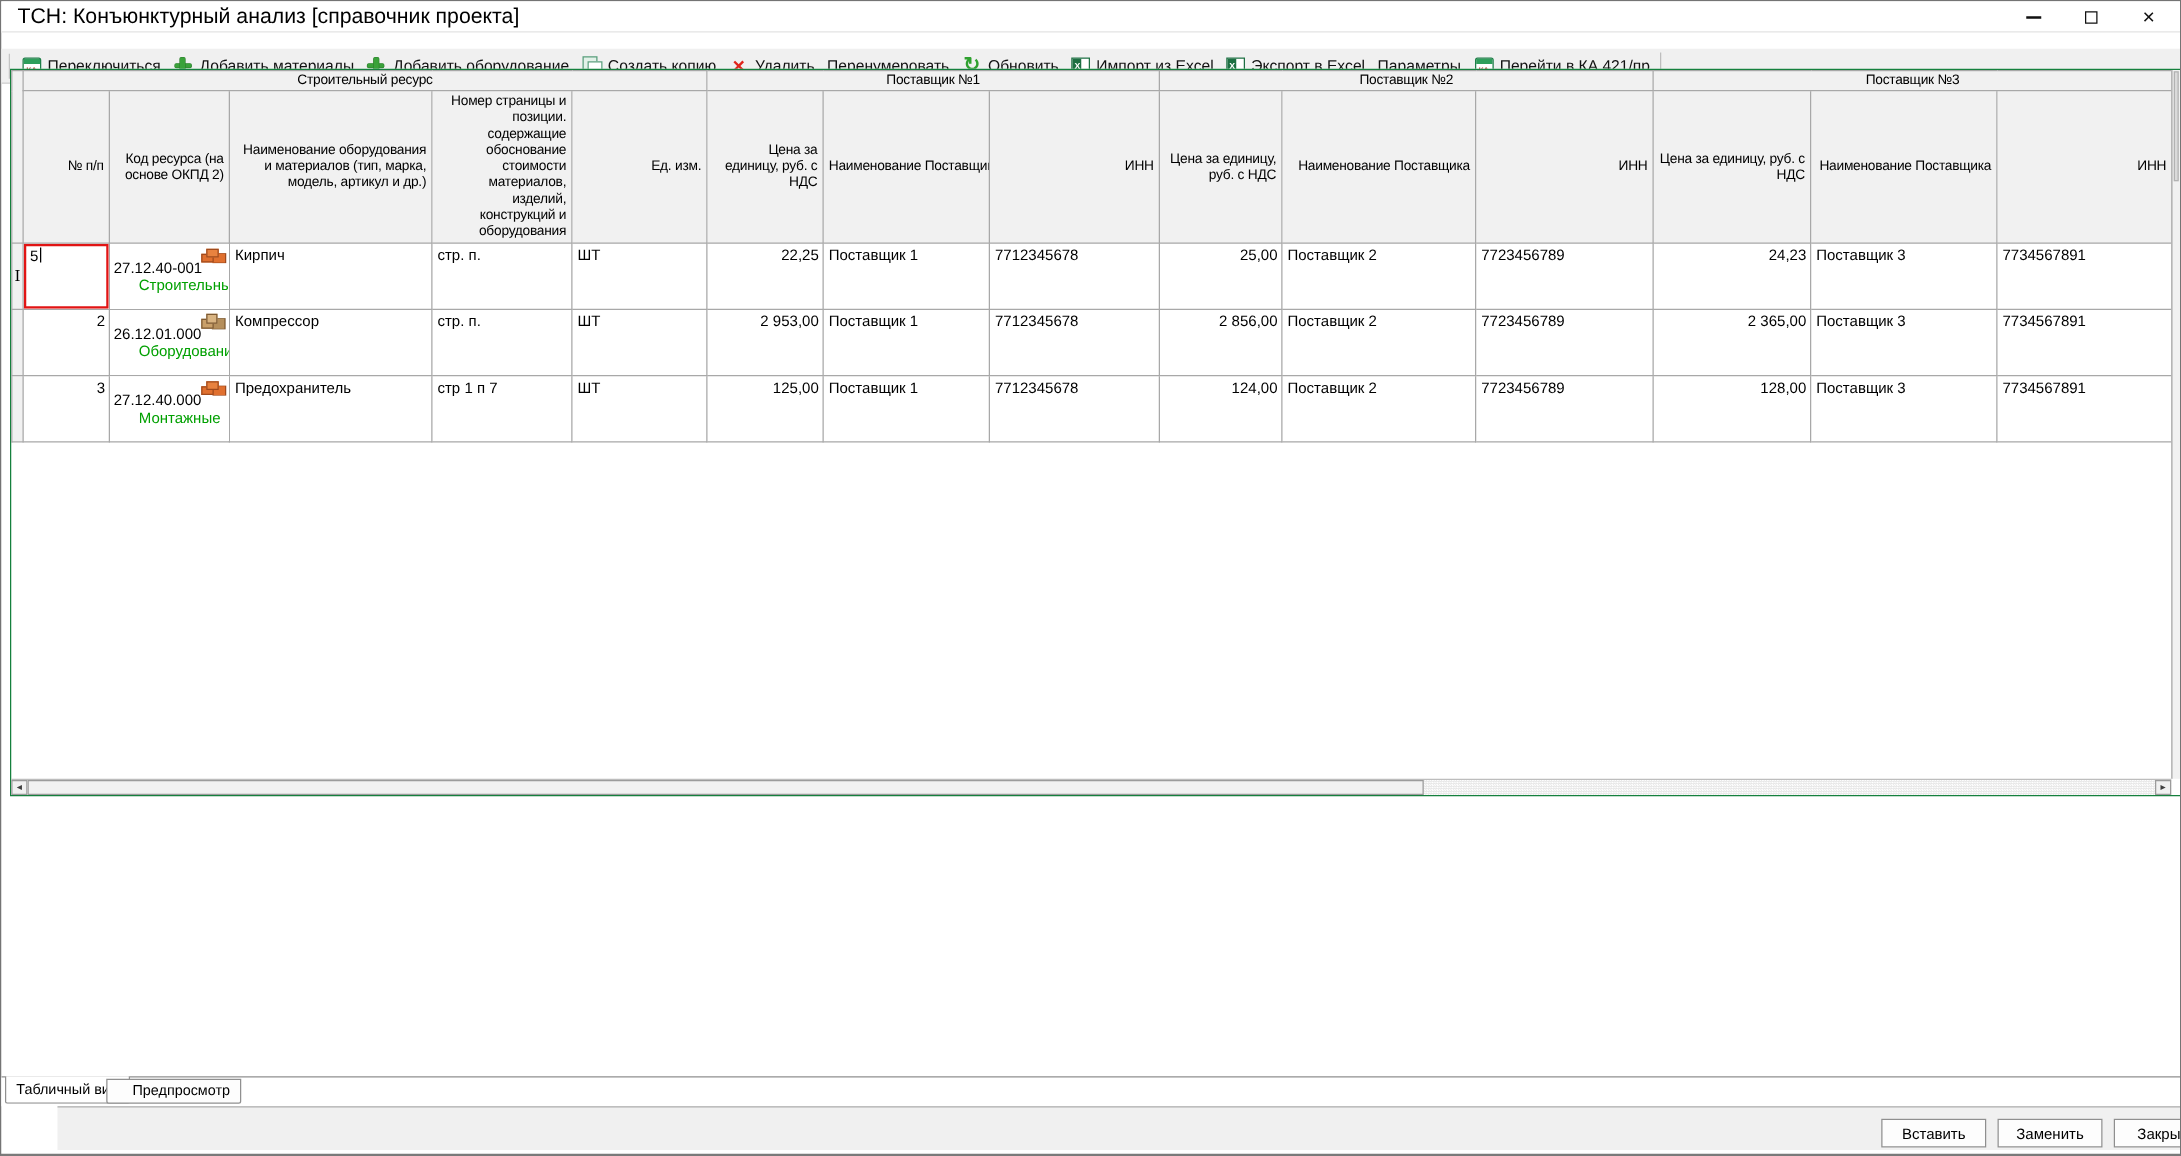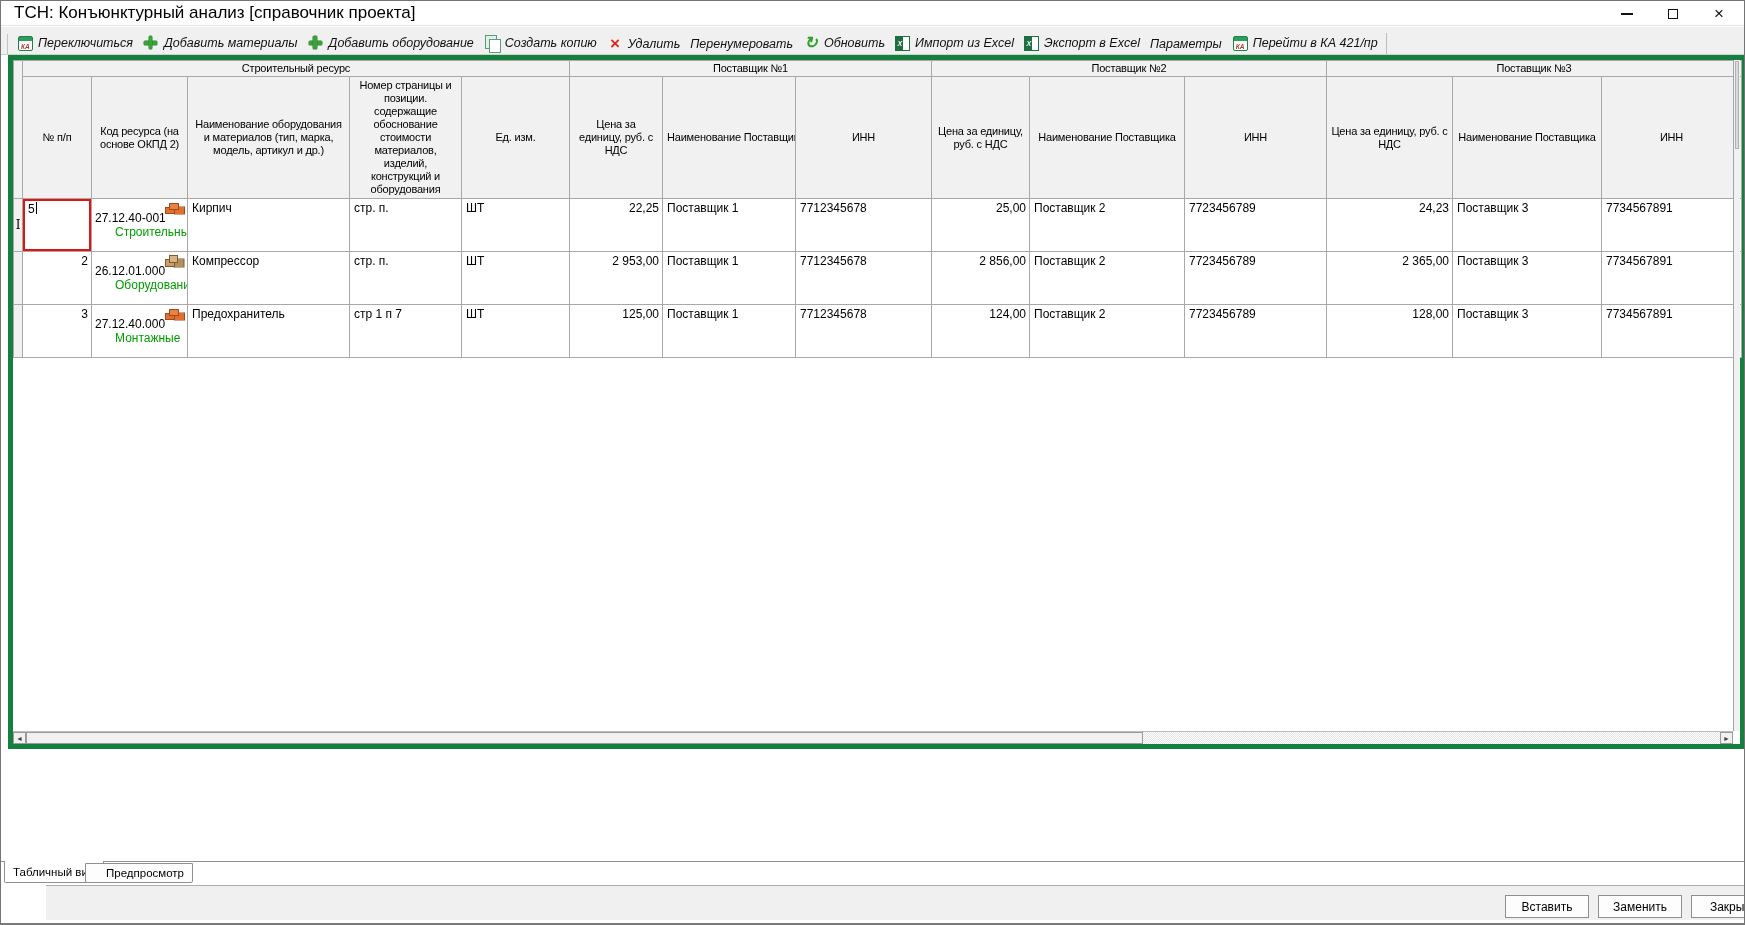--- a/index.html
+++ b/index.html
@@ -15,46 +15,46 @@
     border-bottom:1px solid #e3e3e3; display:flex; align-items:center;
   }
   .title { margin-left:13px; font-size:17px; color:#000; }
   .win-controls { position:absolute; right:2px; top:0; height:25px; display:flex; }
   .win-btn { width:46px; height:25px; display:flex; align-items:center; justify-content:center; cursor:default; }
   .glyph-min { width:12px; height:2px; background:#111; }
   .glyph-max { width:10px; height:10px; border:1.5px solid #111; background:#fff; }
   .glyph-close { font-size:17px; line-height:10px; color:#111; }
   
   .toolbar {
-    position:absolute; left:0; top:26px; width:100%; height:28px; background:#f0f0f0;
-    border-bottom:1px solid #d0d0d0; display:flex; align-items:flex-end; padding-left:5px;font-style:italic;
+    position:absolute; left:0; top:38px; width:100%; height:28px; background:#f0f0f0;
+    border-bottom:1px solid #d0d0d0; display:flex; align-items:center; padding-left:5px;
   }
   .tb-gripper { width:1px; height:20px; background:#c4c4c4; margin:0 4px 0 1px; }
   .tb-item { display:flex; align-items:center; gap:5px; padding:3px 5px; font-size:12.5px; color:#111; white-space:nowrap; cursor:default; }
   .tb-sep { width:1px; height:21px; background:#bdbdbd; margin:0 3px; }
   .i16 { width:16px; height:16px; position:relative; display:inline-block; flex:0 0 auto; }
   
   .ka-icon { width:15px; height:15px; margin:1px 0 0 1px; border:1px solid #1e7f48; border-radius:2px; background:linear-gradient(#2e9e5b 0 4px, #fff 4px); }
   .ka-icon::after { content:"КА"; position:absolute; left:2px; top:6px; font-size:6.5px; font-weight:bold; color:#a73a2a; letter-spacing:0; }
   
   .plus-icon::before { content:""; position:absolute; left:1px; top:6px; width:13px; height:3.5px; background:#3aa23a; border-radius:1px; box-shadow:0 0 0 0.5px #2c7f2c; }
   .plus-icon::after { content:""; position:absolute; left:5.7px; top:1.2px; width:3.5px; height:13px; background:#3aa23a; border-radius:1px; box-shadow:0 0 0 0.5px #2c7f2c; }
   
   .copy-icon::before { content:""; position:absolute; left:1px; top:0; width:10px; height:12px; background:#e2f1e8; border:1px solid #5a9d7c; }
   .copy-icon::after { content:""; position:absolute; left:5px; top:4px; width:10px; height:12px; background:#fff; border:1px solid #5a9d7c; }
   .x-icon { color:#e0251b; font-size:17px; font-weight:bold; line-height:14px; width:16px; text-align:center; }
   .refresh-icon { color:#2fa12f; font-size:16px; font-weight:bold; line-height:16px; width:16px; text-align:center; }
   .excel-icon { width:15px; height:15px; margin-top:1px; background:#fff; border:1px solid #1d6f42; }
   .excel-icon::before { content:""; position:absolute; left:0; top:0; width:7px; height:13px; background:#1d6f42; }
   .excel-icon::after { content:"X"; position:absolute; left:1.5px; top:3px; font-size:7px; font-weight:bold; color:#fff; }
   
-  .frame { position:absolute; left:7px; top:54px; width:1737px; height:694px; background:#fff; border:5px solid #15803d; }
+  .frame { position:absolute; left:7px; top:54px; width:1737px; height:582px; background:#fff; border:1px solid #15803d; }
   table.grid { table-layout:fixed; border-collapse:collapse; width:1728px; }
   table.grid td, table.grid th { border:1px solid #a8a8a8; overflow:hidden; }
-  thead th { background:#f1f1f1; font-weight:normal; font-size:11px; line-height:13px; letter-spacing:-0.2px; text-align:center; vertical-align:middle; padding:2px 4px; color:#000; }
+  thead th { background:#f1f1f1; font-weight:normal; font-size:11px; line-height:13px; letter-spacing:-0.2px; text-align:right; vertical-align:middle; padding:2px 4px; color:#000; }
   thead tr.grp { height:16px; }
   thead tr.grp th { text-align:center; padding:0; }
   thead tr.hdr { height:89px; }
   tbody tr { height:29px; }
   tbody td { font-size:12px; vertical-align:top; padding:2px 4px; line-height:14px; background:#fff; color:#000; }
   td.rowhdr { background:#f1f1f1; padding:0; text-align:center; vertical-align:middle; font-family:"DejaVu Serif", serif; font-size:12px; }
   td.num { text-align:right; padding-right:3px; }
   td.price { text-align:right; padding-right:3px; }
   td.code-cell { position:relative; padding:12px 3px; line-height:14px; }
   .cat { color:#00a000;margin-left:20px; }

